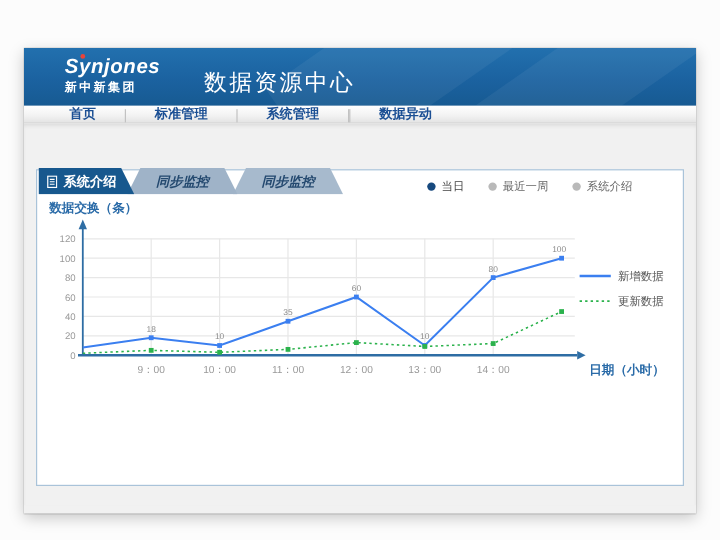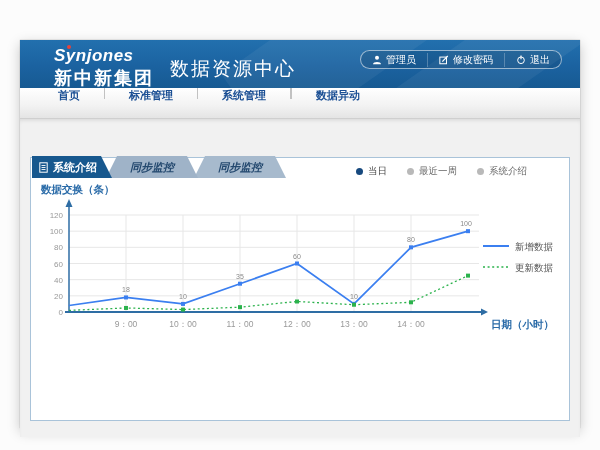--- a/index.html
+++ b/index.html
@@ -13,31 +13,31 @@
 
   
   .header { position:relative; height:48px; overflow:hidden;
     background:linear-gradient(180deg,#2270ae 0%,#1b62a0 55%,#175a92 100%); }
   .swoosh { position:absolute; background:rgba(255,255,255,.055); transform:rotate(-35deg); }
   .sw1 { right:60px; top:-60px; width:300px; height:90px; }
   .sw2 { right:-80px; top:-10px; width:340px; height:70px; }
   .logo { position:absolute; left:34px; top:6px; color:#fff; }
   .logo-main { font-size:17px; font-weight:bold; font-style:italic; letter-spacing:.5px; position:relative; }
   .logo-dot { position:absolute; left:13px; top:-1px; width:4px; height:4px; border-radius:50%; background:#e8433a; }
-  .logo-sub { font-size:18px; font-weight:bold; letter-spacing:2px; margin-top:0px; }
+  .logo-sub { font-size:10px; font-weight:bold; letter-spacing:2px; margin-top:0px; }
   .app-title { position:absolute; left:150px; top:16px; color:#fff; font-size:19px; letter-spacing:2px; }
   .user-pill { position:absolute; right:18px; top:10px; height:19px; display:flex; align-items:center;
     border:1px solid rgba(255,255,255,.55); border-radius:10px; background:rgba(0,0,0,.10);
     color:#fff; font-size:10px; }
   .user-item { display:flex; align-items:center; gap:4px; padding:0 11px; cursor:pointer; white-space:nowrap; }
   .user-item + .user-item { border-left:1px solid rgba(255,255,255,.25); }
   .uicon { width:10px; height:10px; display:block; }
 
   
-  .navbar { height:31px; display:flex; align-items:flex-start;
+  .navbar { height:15px; display:flex; align-items:flex-end;
     background:linear-gradient(180deg,#ffffff 0%,#f2f2f2 60%,#e4e4e4 100%);
     border-bottom:1px solid #cfcfcf; padding-left:14px; }
   .nav-item { font-size:11px; font-weight:bold; color:#1b4f94; padding:0 24px; cursor:pointer; white-space:nowrap; }
   .nav-sep { width:1px; height:11px; background:#c2c2c2; }
 
   
   .content { position:relative; height:318px; background:#f1f1f1;
     box-shadow:inset 0 3px 4px -2px rgba(0,0,0,.12); }
 
   
@@ -78,43 +78,20 @@
       <div class="swoosh sw1"></div>
       <div class="swoosh sw2"></div>
       <div class="logo">
         <div class="logo-main">
           <span>Synjones</span>
           <span class="logo-dot"></span>
         </div>
         <div class="logo-sub">新中新集团</div>
       </div>
       <div class="app-title">数据资源中心</div>
-      <div class="user-pill">
-        <div class="user-item">
-          <svg class="uicon" viewBox="0 0 12 12">
-            <circle cx="6" cy="3.4" r="2.4" fill="#fff"></circle>
-              <path d="M1.2 11c0-3.4 9.6-3.4 9.6 0z" fill="#fff"></path>
-          </svg>
-          <span>管理员</span>
-        </div>
-        <div class="user-item">
-          <svg class="uicon" viewBox="0 0 12 12">
-            <rect x="1" y="2.5" width="8" height="8" fill="none" stroke="#fff" stroke-width="1.2"></rect>
-            <path d="M4 8 L10.5 1.2" stroke="#fff" stroke-width="1.4"></path>
-          </svg>
-          <span>修改密码</span>
-        </div>
-        <div class="user-item">
-          <svg class="uicon" viewBox="0 0 12 12">
-            <circle cx="6" cy="6.3" r="4" fill="none" stroke="#fff" stroke-width="1.2"></circle>
-            <path d="M6 0.5 V5" stroke="#fff" stroke-width="1.4"></path>
-          </svg>
-          <span>退出</span>
-        </div>
-      </div>
     </div>
 
     <div class="navbar">
       <div class="nav-item">首页</div>
       <div class="nav-sep"></div>
       <div class="nav-item">标准管理</div>
       <div class="nav-sep"></div>
       <div class="nav-item">系统管理</div>
       <div class="nav-sep"></div>
       <div class="nav-sep"></div>

